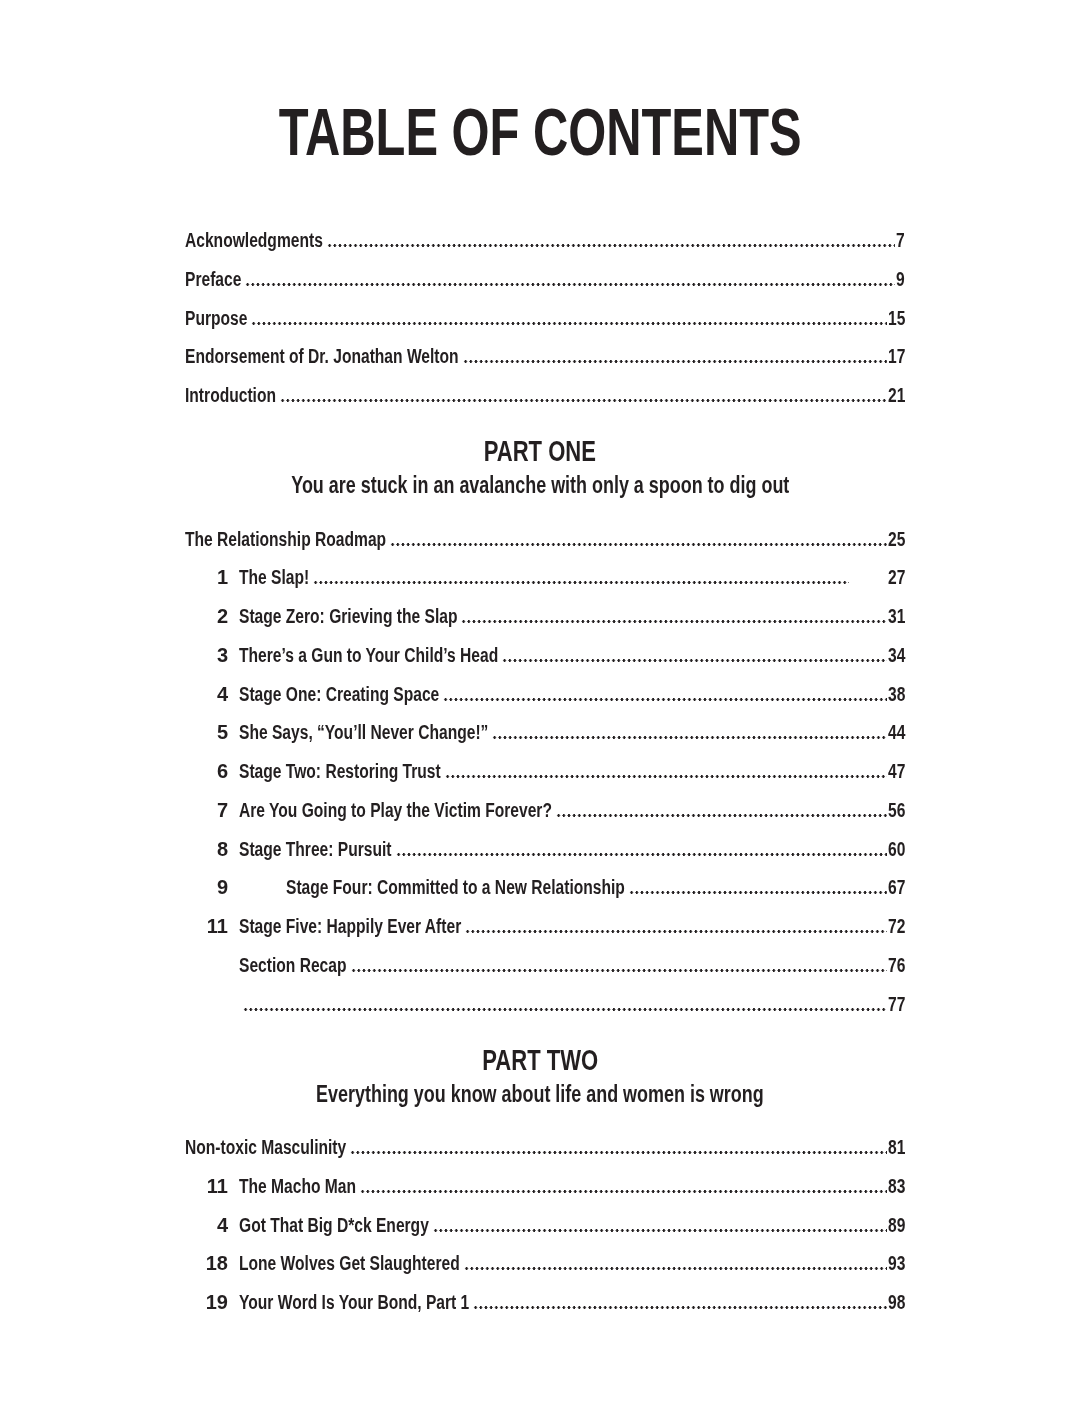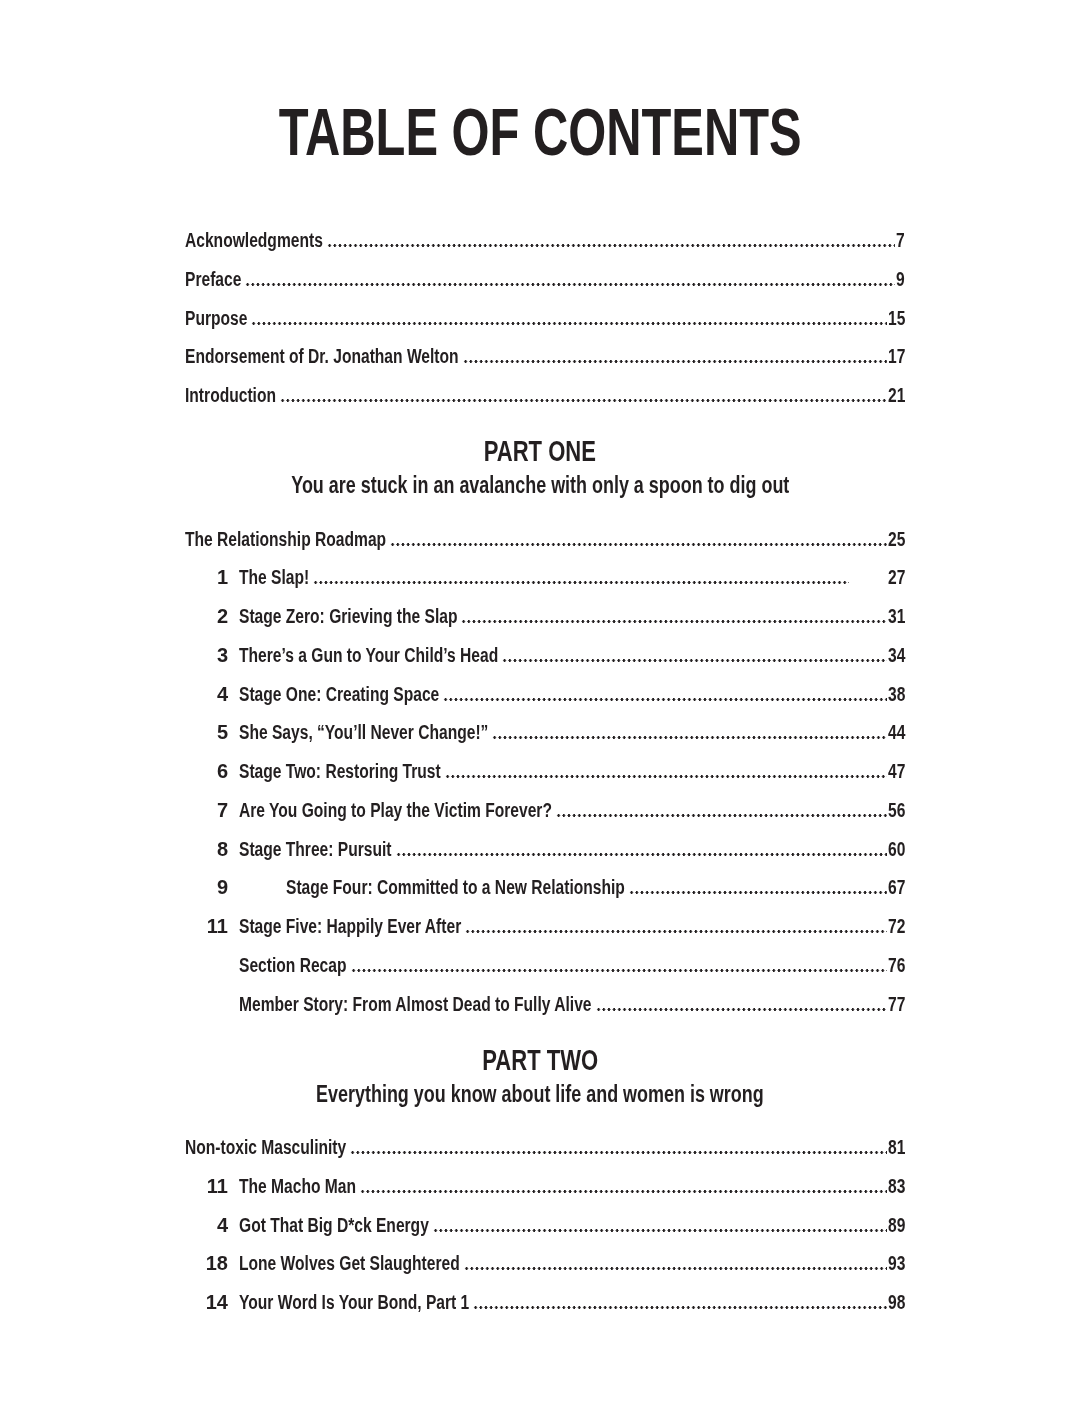--- a/index.html
+++ b/index.html
@@ -154,21 +154,20 @@
     <span class="page" style="width: 17.355px;"><span class="cond" style="transform-origin: left bottom;">72</span></span>
   </div>
   <div class="row sub" style="top:953px">
     <span class="num"></span>
     <span class="label" style="width: 107.506px;"><span class="cond">Section Recap</span></span>
     <span class="dots" style="margin-left: 4px;"></span>
     <span class="page" style="width: 17.355px;"><span class="cond" style="transform-origin: left bottom;">76</span></span>
   </div>
   <div class="row sub" style="top:992px">
     <span class="num"></span>
-    <span class="label" style="width: 352.511px;"><span class="cond">Member Story: From Almost Dead to Fully Alive</span></span>
     <span class="dots" style="margin-left: 4px;"></span>
     <span class="page" style="width: 17.355px;"><span class="cond" style="transform-origin: left bottom;">77</span></span>
   </div>
 </div>
 
 <div class="part-title" style="top:1043px"><span>PART TWO</span></div>
 <div class="part-sub" style="top:1080px"><span>Everything you know about life and women is wrong</span></div>
 
 <div class="toc" style="top:0;">
   <div class="row" style="top:1135px">
@@ -188,18 +187,18 @@
     <span class="dots" style="margin-left: 4px;"></span>
     <span class="page" style="width: 17.355px;"><span class="cond" style="transform-origin: left bottom;">89</span></span>
   </div>
   <div class="row ch" style="top:1251px">
     <span class="num">18</span>
     <span class="label" style="width: 220.764px;"><span class="cond">Lone Wolves Get Slaughtered</span></span>
     <span class="dots" style="margin-left: 4px;"></span>
     <span class="page" style="width: 17.355px;"><span class="cond" style="transform-origin: left bottom;">93</span></span>
   </div>
   <div class="row ch" style="top:1290px">
-    <span class="num">14</span>
+    <span class="num">19</span>
     <span class="label" style="width: 230.271px;"><span class="cond">Your Word Is Your Bond, Part 1</span></span>
     <span class="dots" style="margin-left: 4px;"></span>
     <span class="page" style="width: 17.355px;"><span class="cond" style="transform-origin: left bottom;">98</span></span>
   </div>
 </div>
 
 </body></html>

